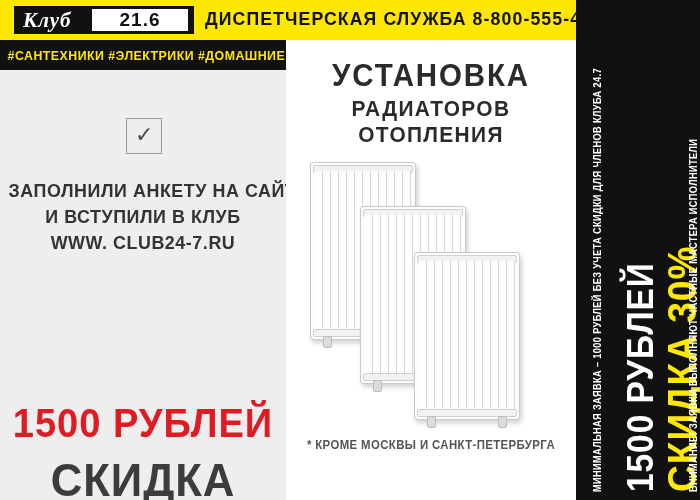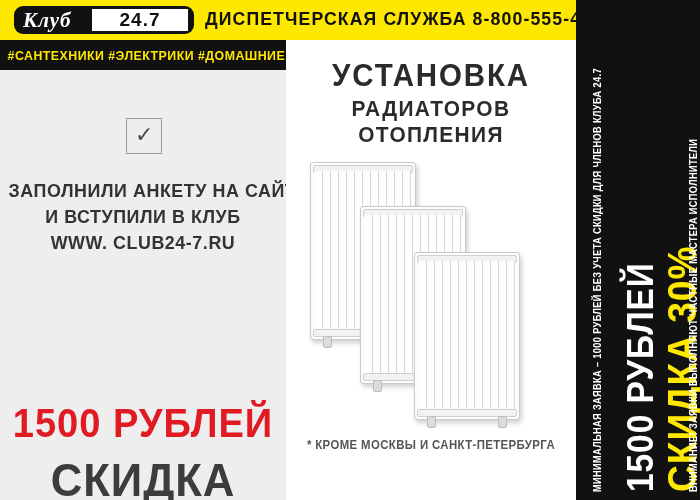--- a/index.html
+++ b/index.html
@@ -16,21 +16,21 @@
 
   
   .topbar{
     position:absolute;left:0;top:0;width:700px;height:40px;
     background:#ffe800;
   }
   .logo-box{
     position:absolute;left:14px;top:6px;
     width:180px;height:28px;
     background:#111111;
-    display:flex;align-items:center;border-radius:9px;
+    display:flex;align-items:center;
   }
   .logo-word{
     color:#ffffff;
     font-family:"Liberation Serif", serif;
     font-style:italic;font-weight:bold;
     font-size:21px;letter-spacing:1px;
     padding-left:9px;
   }
   .logo-num{
     position:absolute;left:78px;top:3px;
@@ -208,21 +208,21 @@
   }
 </style>
 </head>
 <body>
 
 <div id="poster">
 
   <div class="topbar">
     <div class="logo-box">
       <span class="logo-word">Клуб</span>
-      <span class="logo-num">24.7</span>
+      <span class="logo-num">21.6</span>
     </div>
     <div class="topbar-phone">ДИСПЕТЧЕРСКАЯ СЛУЖБА   8-800-555-40-58</div>
   </div>
 
   <div class="tagbar">
     <div class="tags">#САНТЕХНИКИ #ЭЛЕКТРИКИ #ДОМАШНИЕ МАСТЕРА</div>
   </div>
 
   <div class="leftpanel">
     <div class="check-box">

